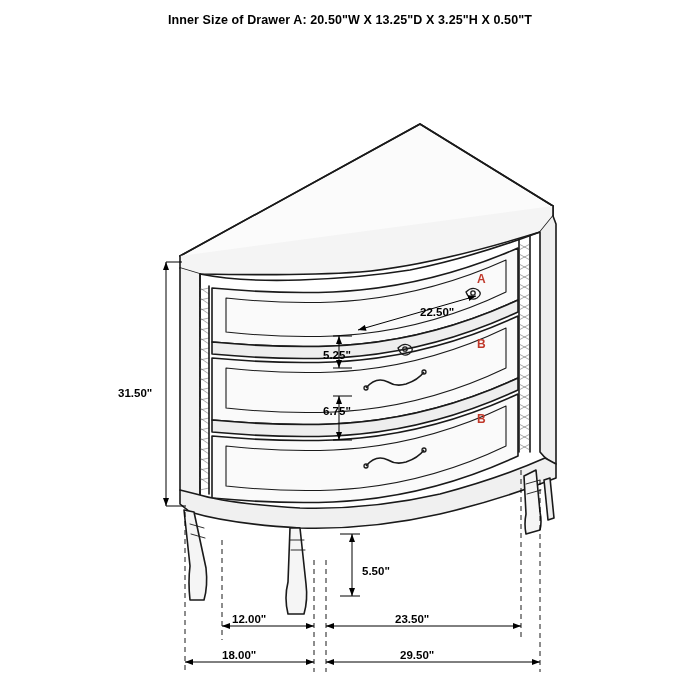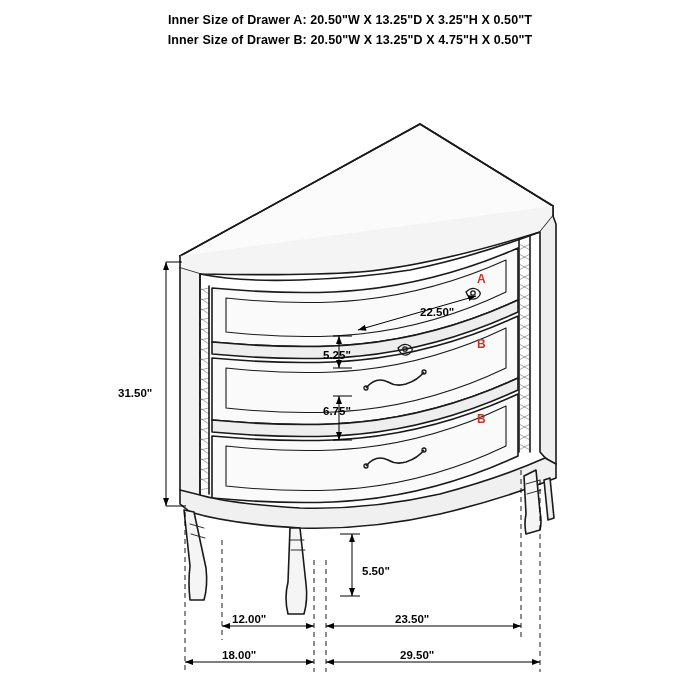--- a/index.html
+++ b/index.html
@@ -55,21 +55,20 @@
     color: #c0392b;
   }
 </style>
 </head>
 <body>
 
 <div id="stage">
 
   <div class="header">
     <div class="line">Inner Size of Drawer A: 20.50"W X 13.25"D X 3.25"H X 0.50"T</div>
-    <div class="line">Inner Size of Drawer B: 20.50"W X 13.25"D X 4.75"H X 0.50"T</div>
   </div>
 
   <svg class="diagram" viewBox="0 0 700 700">
 
     <g fill="none" stroke="#1a1a1a" stroke-width="1.6" stroke-linejoin="round" stroke-linecap="round">
 
       <path d="M180,256 L420,124 L553,206 L553,216 L540,222 Q470,236 420,248 Q370,260 330,262 L200,262 Z" fill="#fbfbfb"></path>
       <path d="M180,256 L420,124 L553,206" fill="none"></path>
       <path d="M180,256 L180,268 L200,274 Q300,276 360,272 Q430,266 540,232 L553,216 L553,206" fill="#f4f4f4"></path>
 

